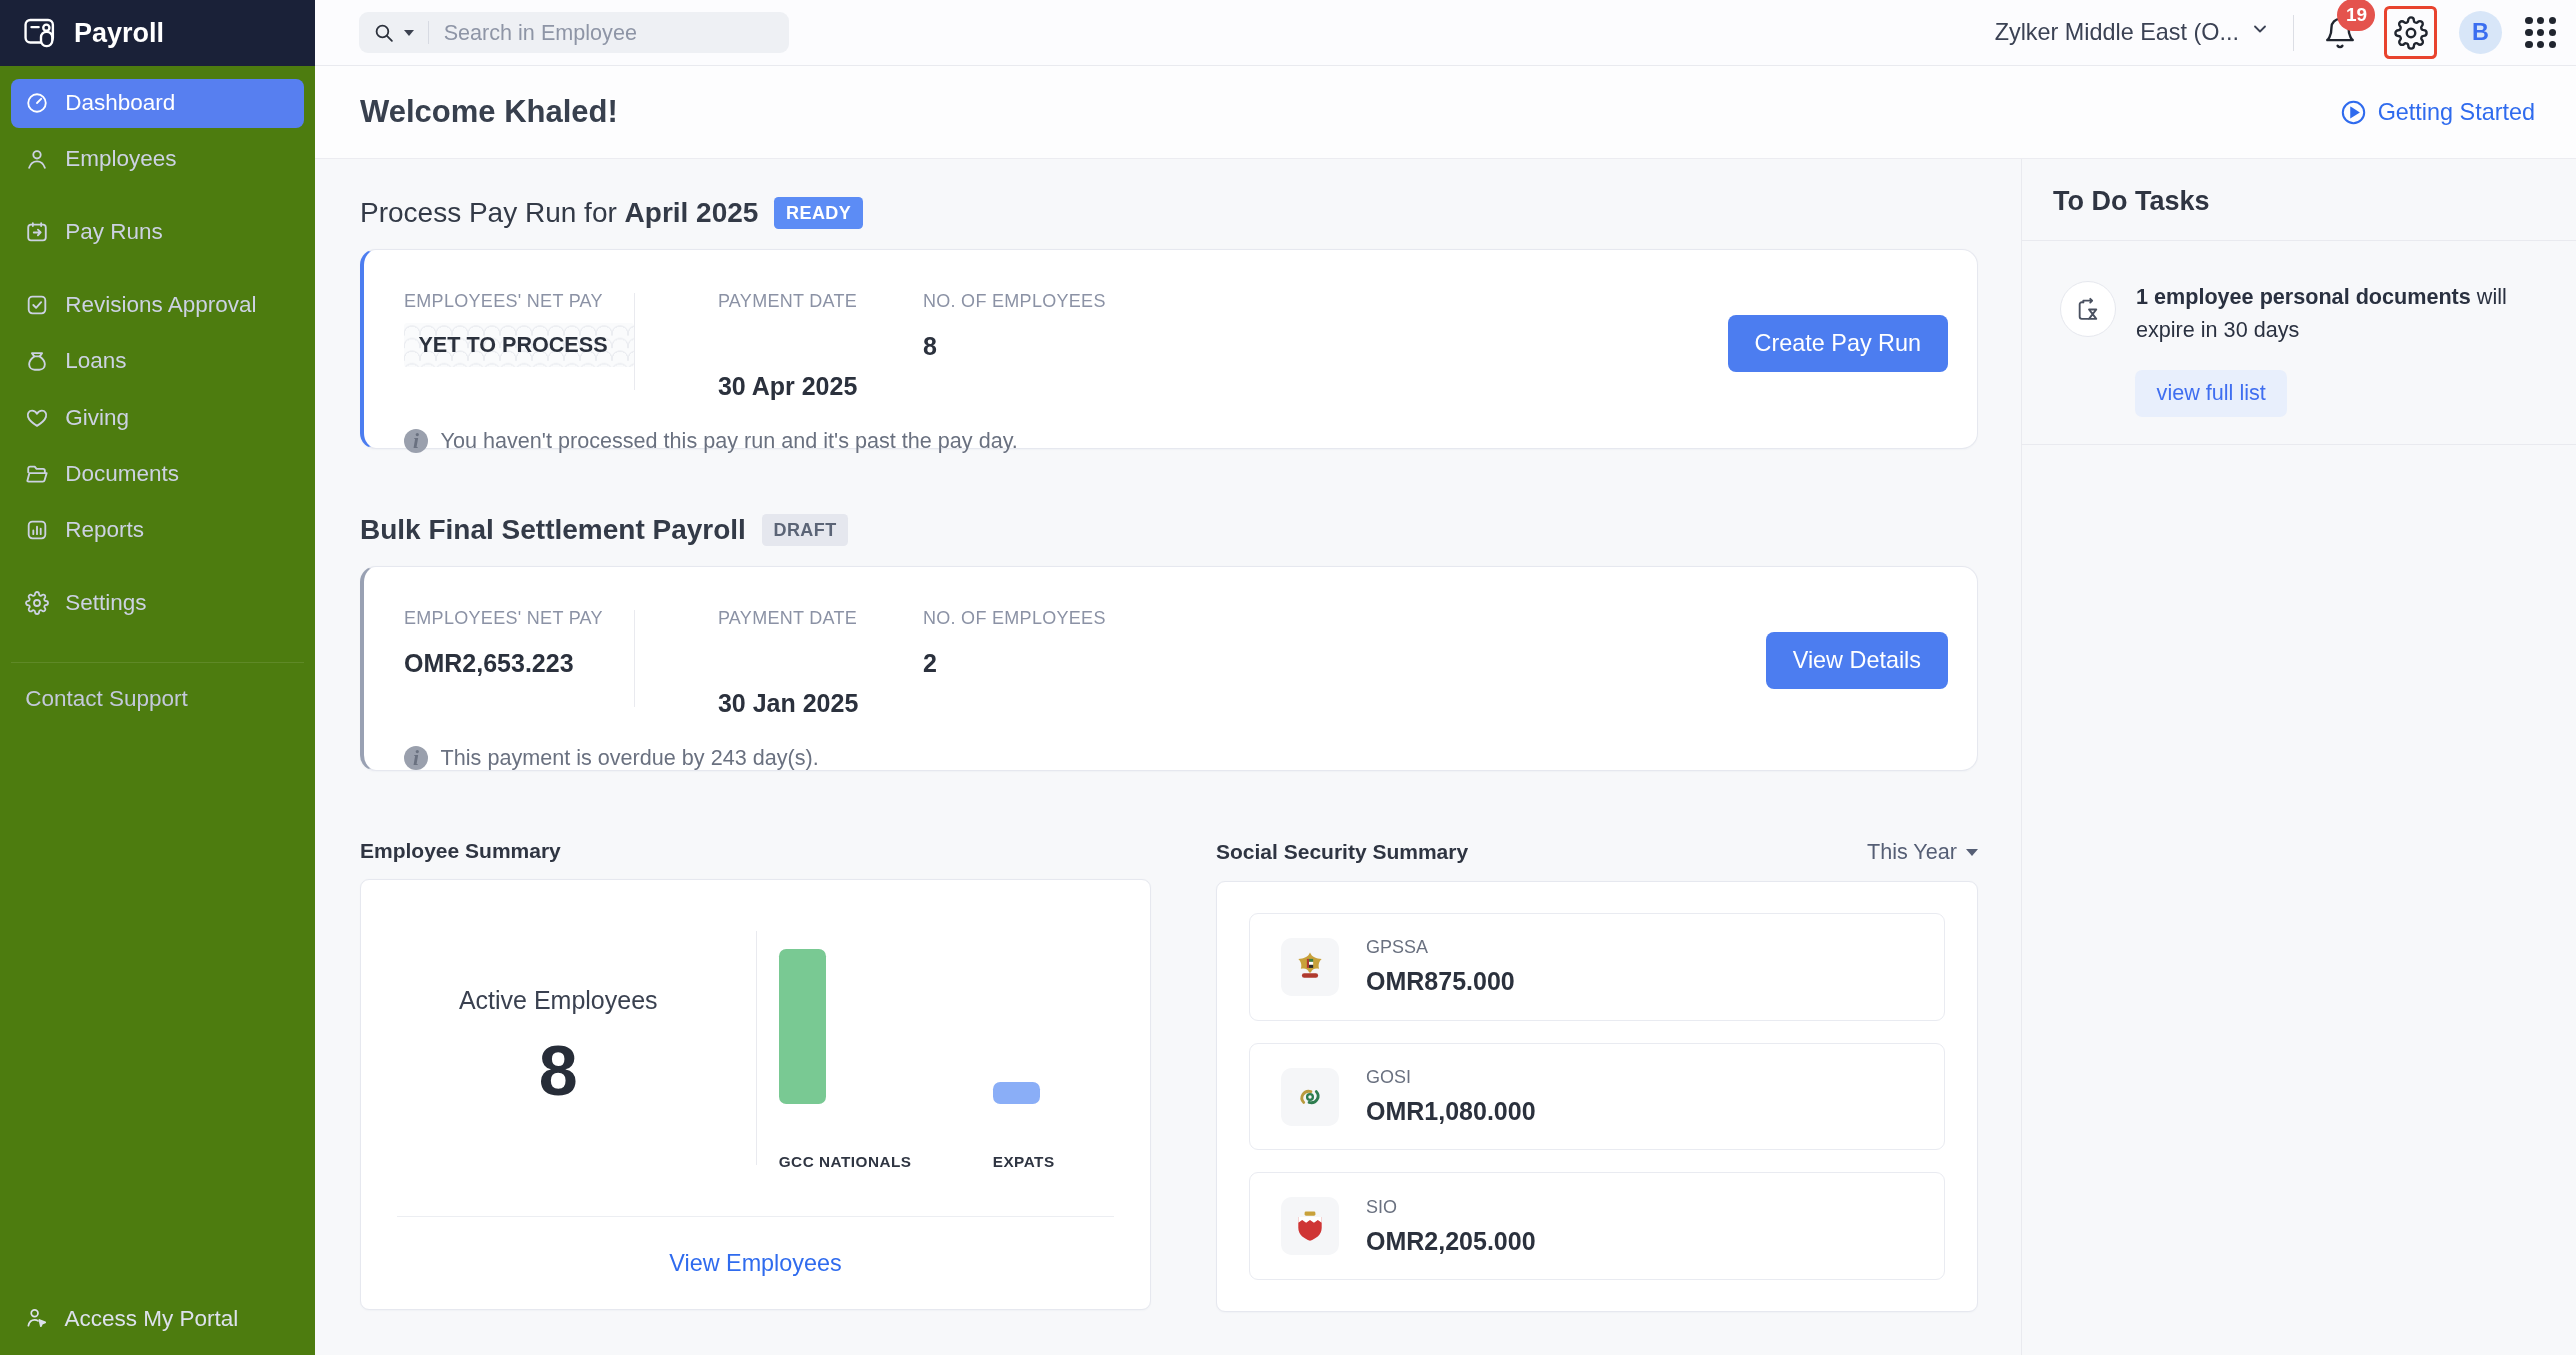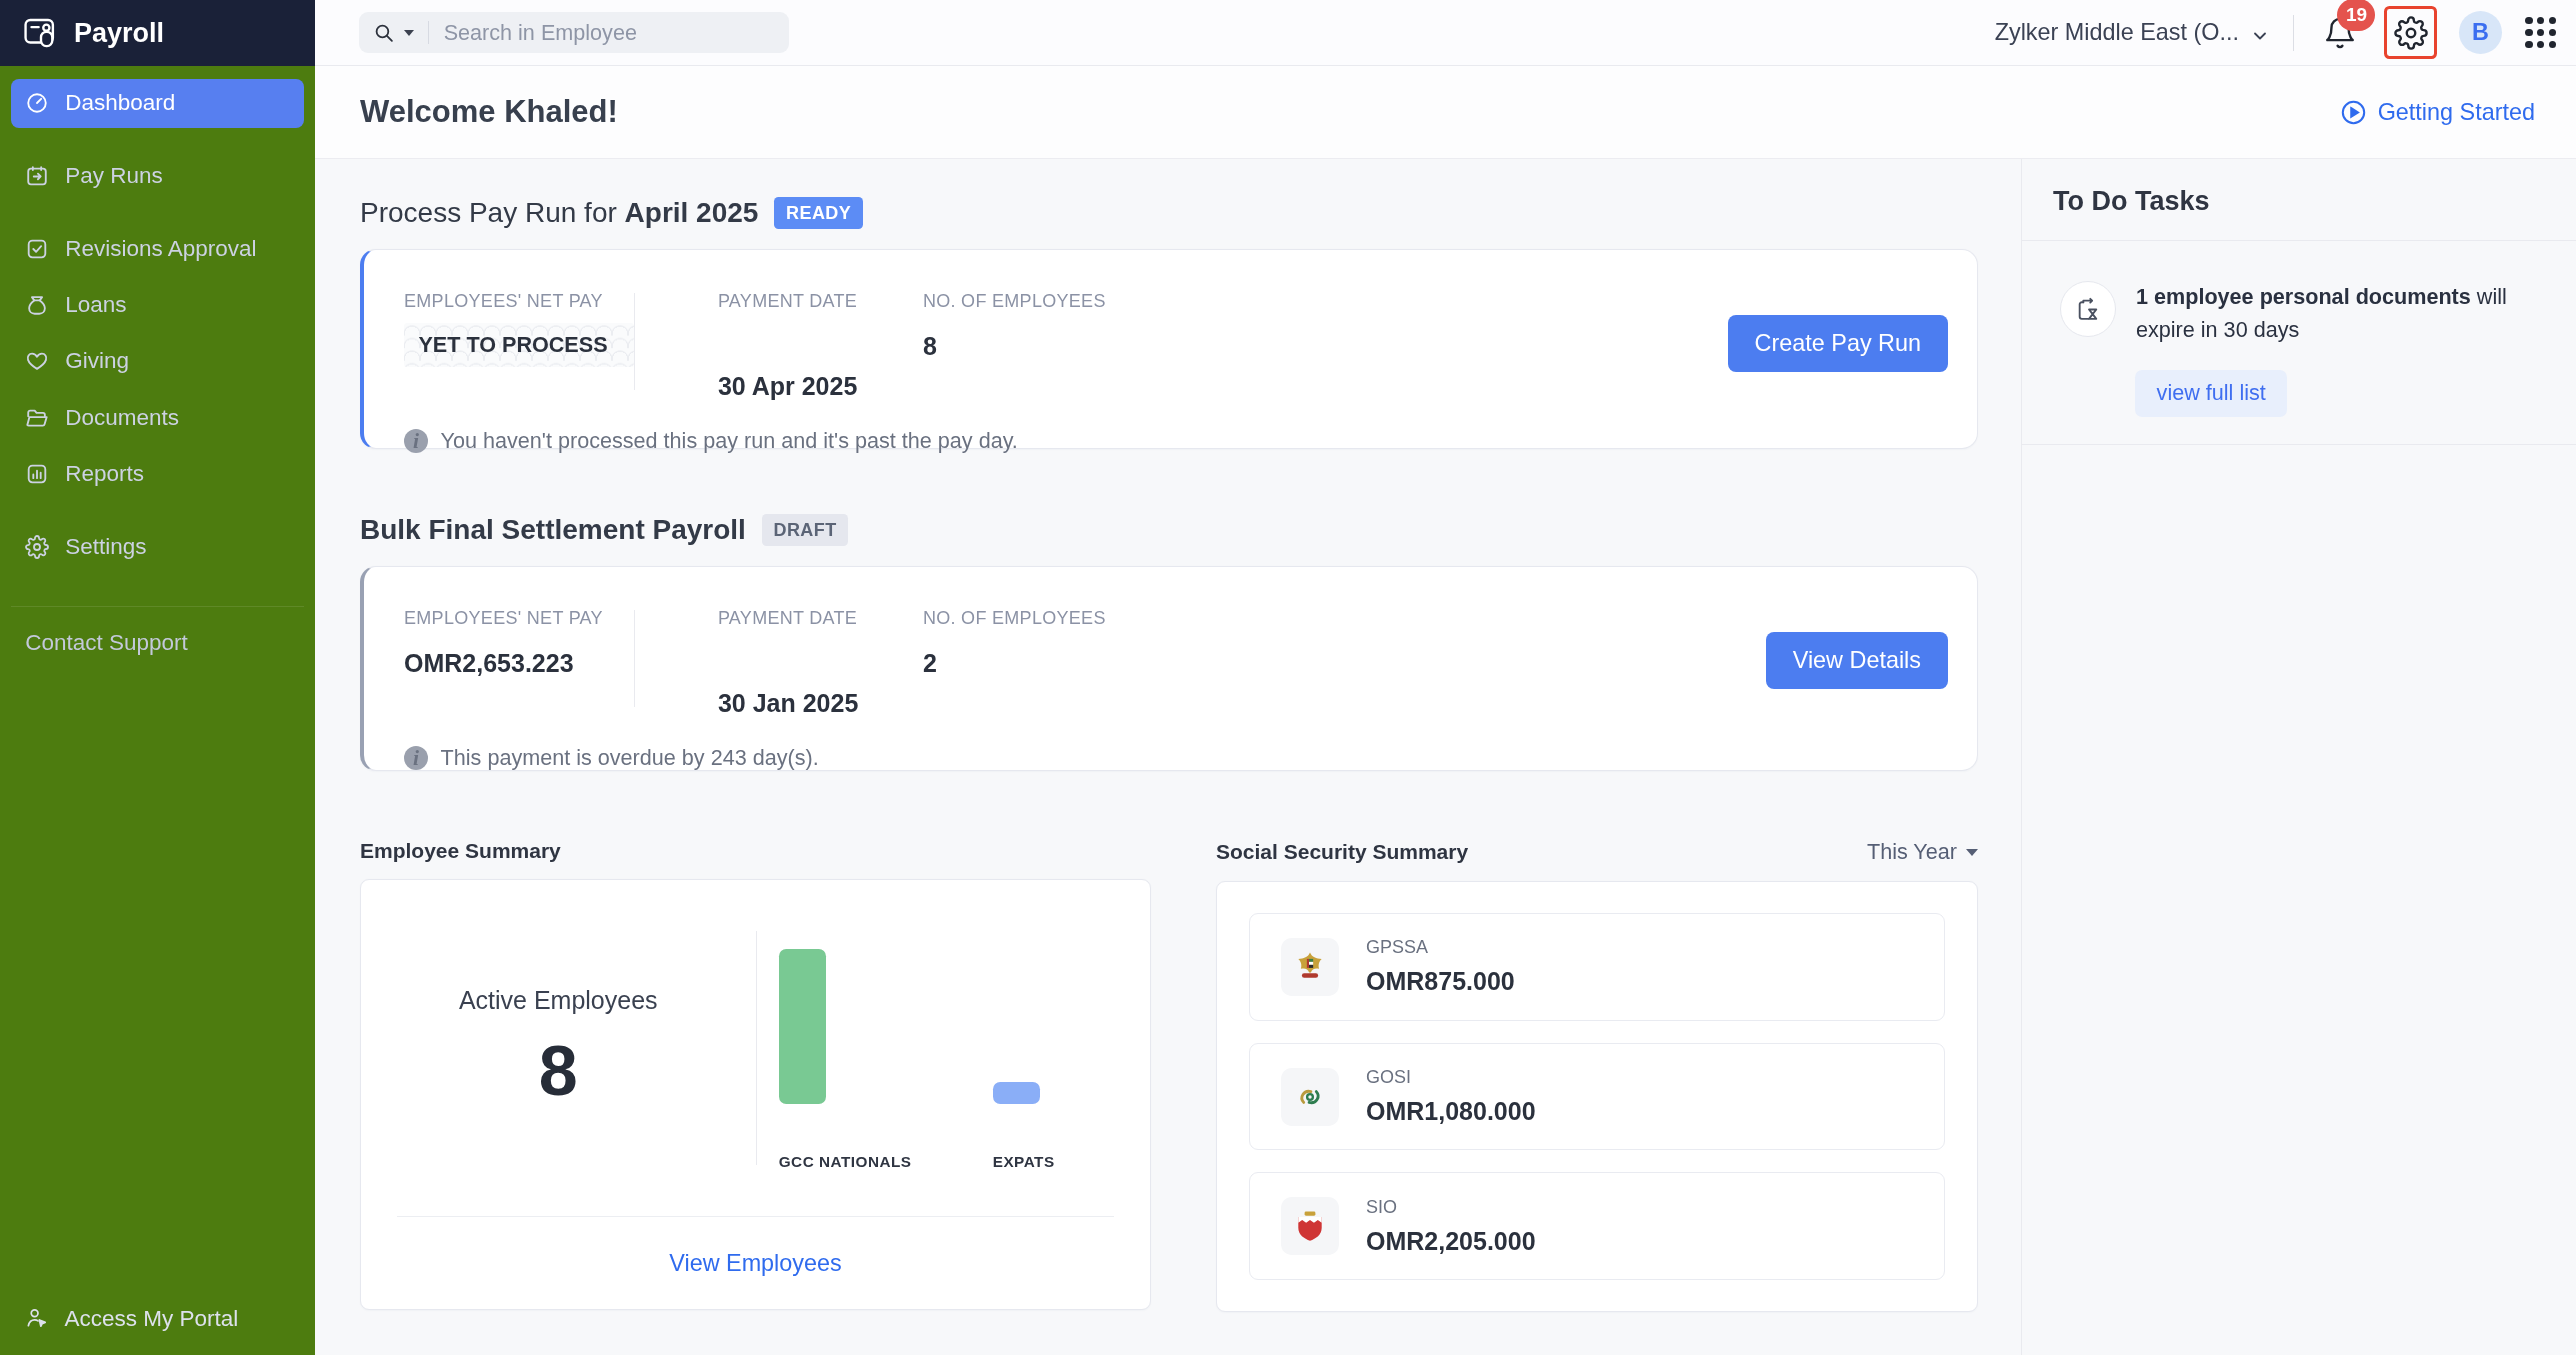--- a/index.html
+++ b/index.html
@@ -30,21 +30,21 @@
     display:flex; align-items:center; padding:0 20px 0 44px; flex:none; }
   .search-pill { width:430px; height:41px; background:#eef0f4; border-radius:9px;
     display:flex; align-items:center; padding:0 14.4px; gap:9px; }
   .search-pill .caret { width:0; height:0; border-left:5.4px solid transparent;
     border-right:5.4px solid transparent; border-top:6.3px solid #3c4250; }
   .search-sep { width:0.9px; height:23.4px; background:#d7dae2; margin:0 5.4px; }
   .search-pill input { border:0; outline:0; background:transparent; font-size:21.6px;
     color:#3c4250; flex:1; font-family:"Liberation Sans", sans-serif; }
   .search-pill input::placeholder { color:#8e95a6; }
   .top-right { margin-left:auto; display:flex; align-items:center; gap:23.4px; }
-  .org-btn { display:flex; align-items:flex-end; gap:10.8px; font-size:23.4px; color:#3b4254; cursor:pointer; }
+  .org-btn { display:flex; align-items:flex-start; gap:10.8px; font-size:23.4px; color:#3b4254; cursor:pointer; }
   .top-sep { width:0.9px; height:36px; background:#dcdee5; }
   .bell-wrap { position:relative; padding:5.4px; }
   .badge { position:absolute; top:-10.8px; left:20px; min-width:38px; height:32px;
     background:#e4534d; color:#fff; font-size:19px; font-weight:700; border-radius:16px;
     display:flex; align-items:center; justify-content:center; padding:0 7.2px; }
   .gear-wrap { position:relative; width:50px; height:50px; display:flex;
     align-items:center; justify-content:center; }
   .annotation-box { position:absolute; inset:-1.8px; border:3.6px solid #e8432e; border-radius:5.4px; }
   .avatar { width:43px; height:43px; border-radius:50%; background:#d8e6f8; color:#3b6ef0;
     font-size:23.4px; font-weight:700; display:flex; align-items:center; justify-content:center; }
@@ -165,20 +165,29 @@
 
     <nav class="side-nav">
       <div class="nav-item active">
         <span>
           <svg width="24" height="24" viewBox="0 0 26 26" fill="none" stroke="currentColor" stroke-width="2" stroke-linecap="round">
             <circle cx="13" cy="13" r="9.5"></circle>
               <path d="M13 13l4.5-4.5"></path>
           </svg>
           </span>
         <span>Dashboard</span>
+      </div>
+      <div class="nav-item">
+        <span>
+          <svg width="24" height="24" viewBox="0 0 26 26" fill="none" stroke="currentColor" stroke-width="2" stroke-linecap="round">
+            <circle cx="13" cy="8.5" r="4"></circle>
+              <path d="M4.5 22.5c1.6-5 4.7-7 8.5-7s6.9 2 8.5 7"></path>
+          </svg>
+          </span>
+        <span>Employees</span>
       </div>
       <div class="nav-item gap-top">
         <span>
           <svg width="24" height="24" viewBox="0 0 26 26" fill="none" stroke="currentColor" stroke-width="2" stroke-linecap="round" stroke-linejoin="round">
             <rect x="3.5" y="5" width="19" height="17" rx="3"></rect>
               <path d="M8.5 3.5v3M17.5 3.5v3M9.5 13.5h7M14 10.5l3 3-3 3"></path>
           </svg>
           </span>
         <span>Pay Runs</span>
       </div>

